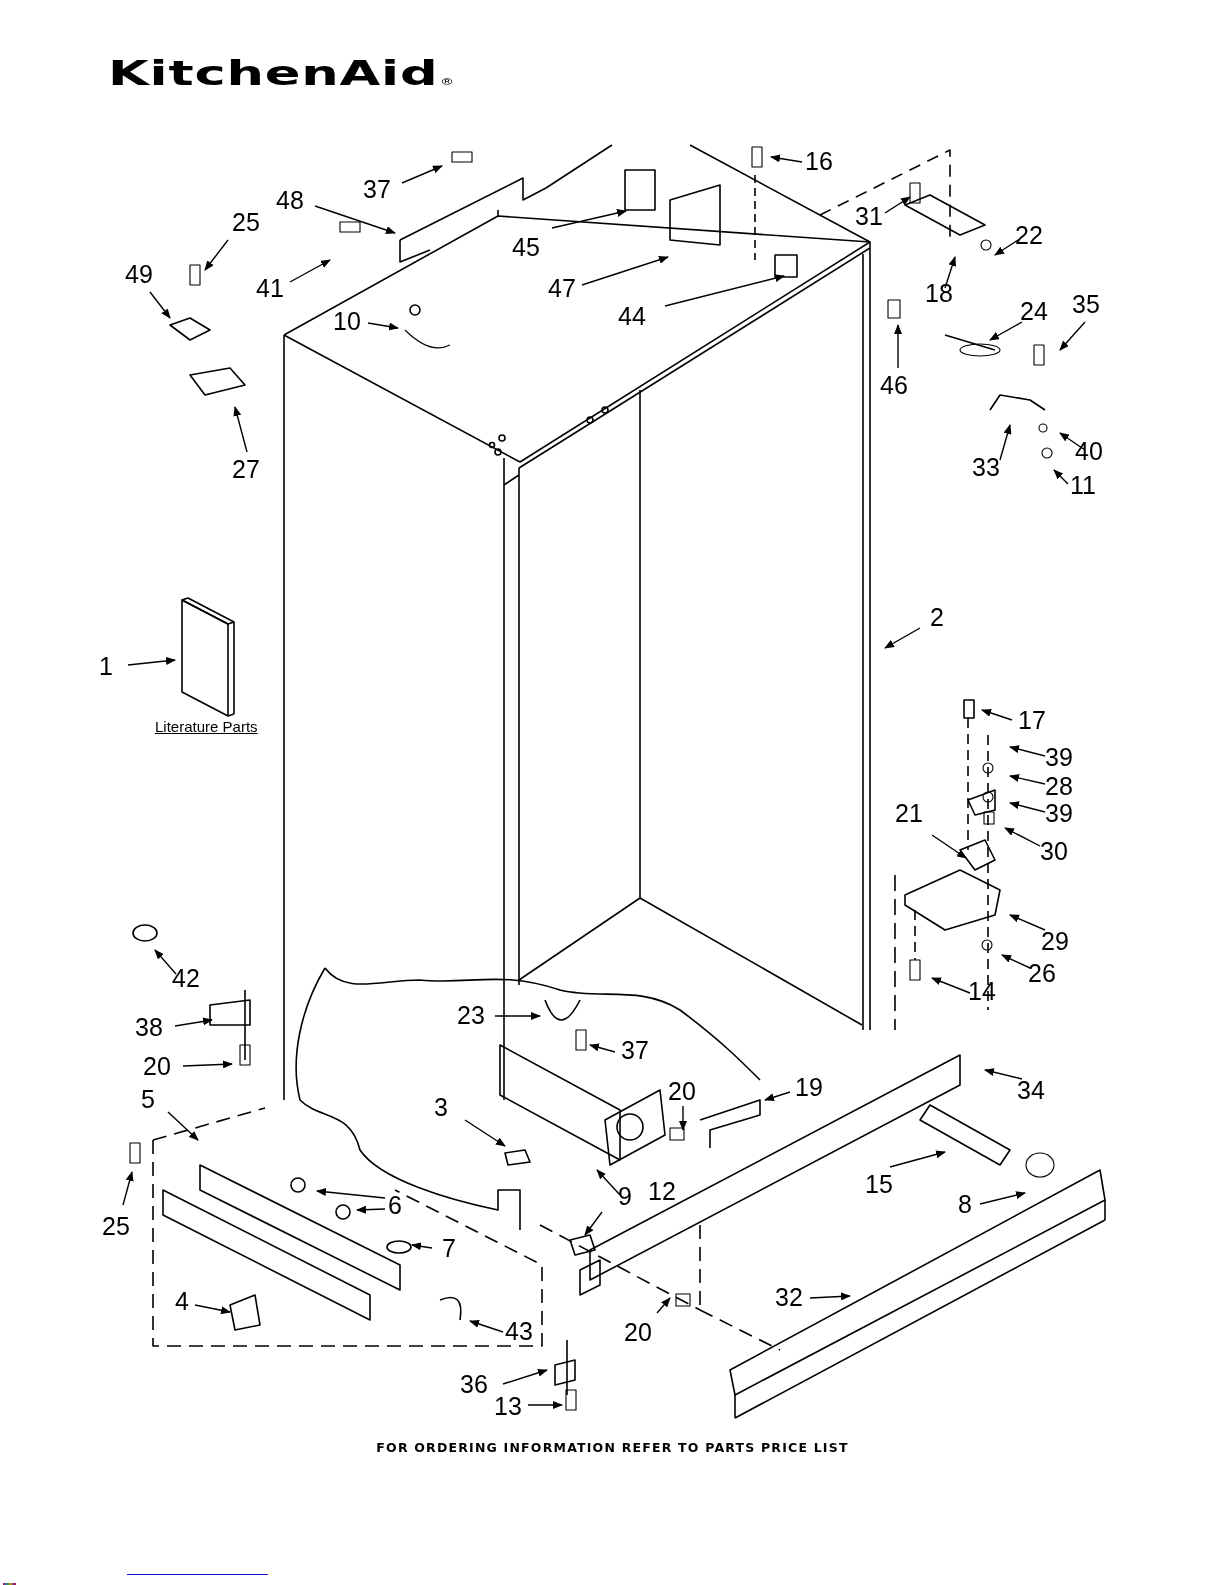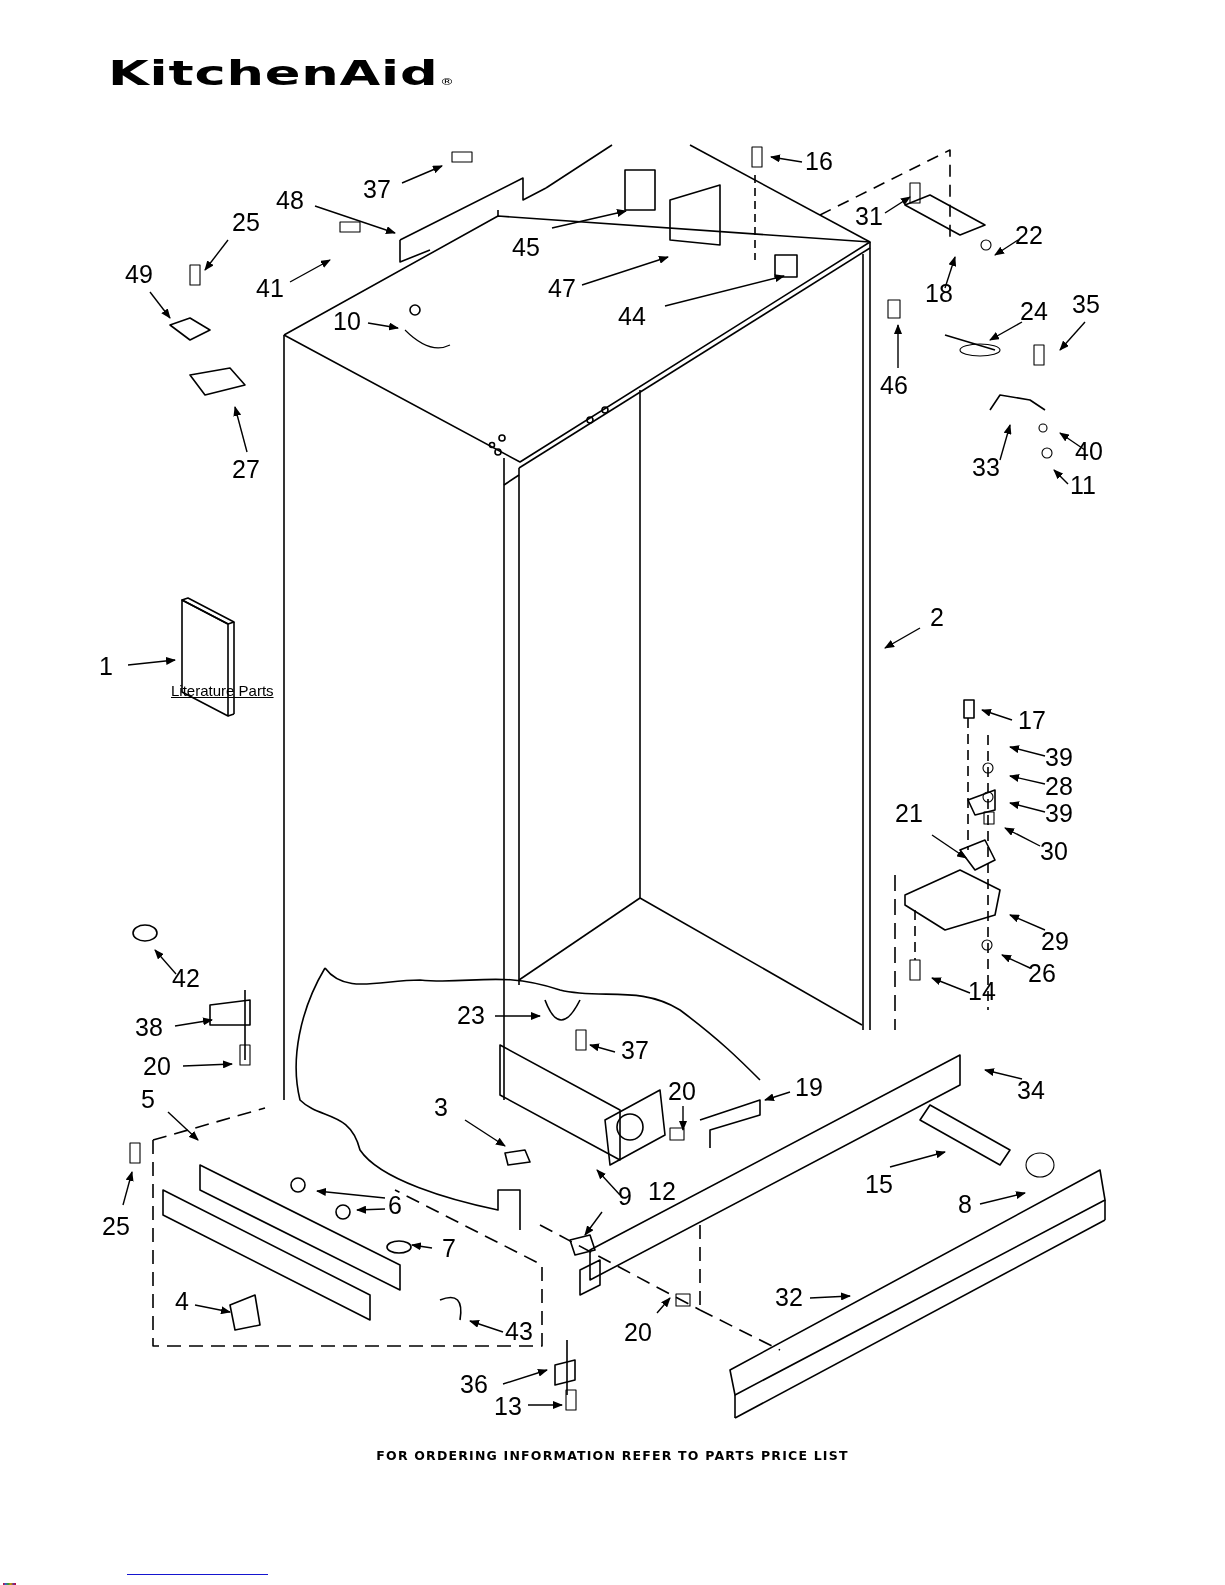--- a/index.html
+++ b/index.html
@@ -4,23 +4,23 @@
 <style>
   html, body { margin:0; padding:0; background:#ffffff; }
   body { width:1225px; height:1585px; position:relative; overflow:hidden;
          font-family:"Liberation Sans", sans-serif; color:#000; }
   .logo { position:absolute; left:108px; top:56px; font-family:"DejaVu Sans", sans-serif;
           font-weight:bold; font-size:34px; letter-spacing:0.5px; line-height:1;
           transform:scaleX(1.55); transform-origin:left top; }
   .logo sup { font-size:9px; font-weight:normal; vertical-align:baseline; margin-left:1px; }
   svg#diagram { position:absolute; left:0; top:0; }
   .callout { font-family:"Liberation Sans", sans-serif; font-size:25px; fill:#000; }
-  .lit-label { position:absolute; left:155px; top:682px; font-size:15px; text-decoration:underline;margin-left:16px; }
+  .lit-label { position:absolute; left:155px; top:718px; font-size:15px; text-decoration:underline; }
   .footer { position:absolute; left:0; width:1225px; top:1440px; text-align:center;
-            font-family:"DejaVu Sans", sans-serif; font-weight:bold; font-size:12.5px; letter-spacing:1.2px;margin-top:8px; }
+            font-family:"DejaVu Sans", sans-serif; font-weight:bold; font-size:12.5px; letter-spacing:1.2px; }
   .link-line { position:absolute; left:127px; top:1574px; width:141px; height:1px; background:#1515d0; }
   .pixel-strip { position:absolute; left:3px; top:1583px; width:13px; height:2px;
                  background:linear-gradient(90deg,#c03,#36c,#393,#c90,#639,#c03); }
 </style>
 </head>
 <body>
 
 <div class="logo"><span>KitchenAid</span><sup>®</sup></div>
 
 <svg id="diagram" width="1225" height="1585" viewBox="0 0 1225 1585">

